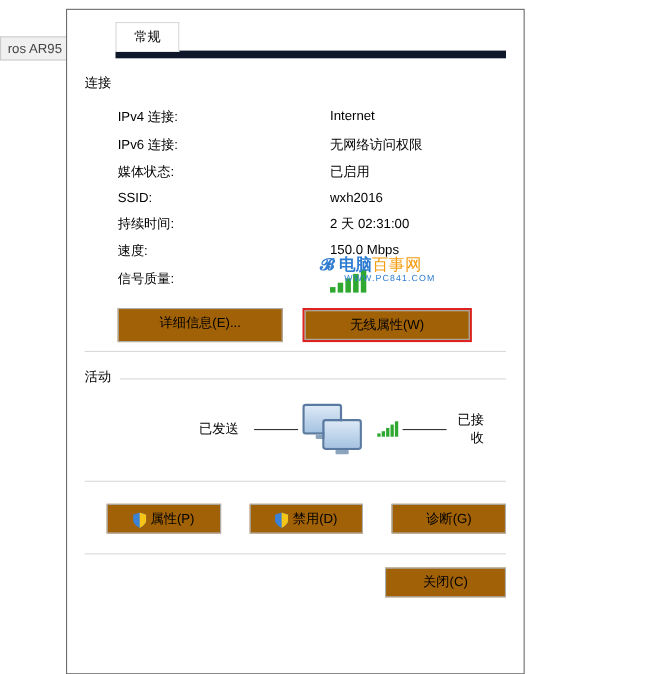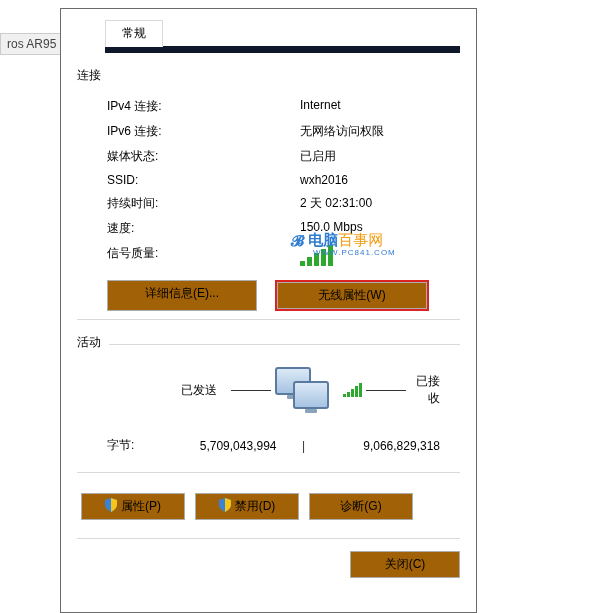--- a/index.html
+++ b/index.html
@@ -37,21 +37,21 @@
   .mon.front{top:14px;left:18px;}
   .mini-sig{display:flex;align-items:flex-end;gap:1px;margin-left:4px;}
   .mini-sig span{width:3px;background:#2fa82f;}
   .activity-row { display:flex; align-items:center; padding:4px 0 4px 30px;}
   .act-label{width:120px;text-align:right;padding-right:10px;}
   .act-sep{width:54px;text-align:center;color:#333;}
   .act-right{flex:1;text-align:right;padding-right:20px;}
   .sep-line{height:1px;background:#d9d9d9;margin:8px 0 0 0;}
   .dash{display:inline-block;width:40px;height:1px;background:#333;vertical-align:middle;margin:0 4px;}
   .botrow { display:flex; gap:10px; margin-top:20px; padding-left:4px;}
-  .botrow .btn{width:104px;display:flex;align-items:flex-start;justify-content:center;gap:4px;}
+  .botrow .btn{width:104px;display:flex;align-items:flex-end;justify-content:center;gap:4px;margin-left:16px;}
   .shield{width:12px;height:14px;display:inline-block;}
   .shield svg{display:block;}
   .footer { border-top:1px solid #d9d9d9; margin-top:18px; padding:12px 0 0 0; display:flex; justify-content:flex-end;}
   .footer .btn{width:110px;}
   .watermark{position:absolute; left:230px; top:222px; font-size:15px; pointer-events:none;}
   .wm-logo{display:inline-flex;align-items:center;gap:4px;}
   .wm-circle{color:#2f7dd1;font-weight:bold;}
   .wm-text b{color:#2f7dd1;}
   .wm-text span{color:#f39c12;}
   .wm-sub{font-size:8px;color:#2f7dd1;letter-spacing:1px;margin-left:22px;display:block;margin-top:-2px;}
@@ -134,26 +134,20 @@
             <span class="b2"></span>
             <span class="b3"></span>
             <span class="b4"></span>
             <span class="b5"></span>
           </div>
       </div>
       <div><span class="dash"></span></div>
       <div class="act-right">已接收</div>
     </div>
 
-    <div class="activity-row" style="margin-top:10px;">
-      <div style="width:60px;">字节:</div>
-      <div style="flex:1;text-align:right;">5,709,043,994</div>
-      <div class="act-sep">|</div>
-      <div style="flex:1;text-align:right;padding-right:20px;">9,066,829,318</div>
-    </div>
 
     <div class="sep-line" style="margin-top:14px;"></div>
 
     <div class="botrow">
       <div class="btn">
         <span class="shield">
             <svg viewBox="0 0 12 14">
               <path d="M6 0 L12 2 V7 C12 11 6 14 6 14 C6 14 0 11 0 7 V2 Z" fill="#3b82d6"></path>
               <path d="M6 0 L12 2 V7 C12 11 6 14 6 14 V0 Z" fill="#f5c518"></path>
             </svg>

